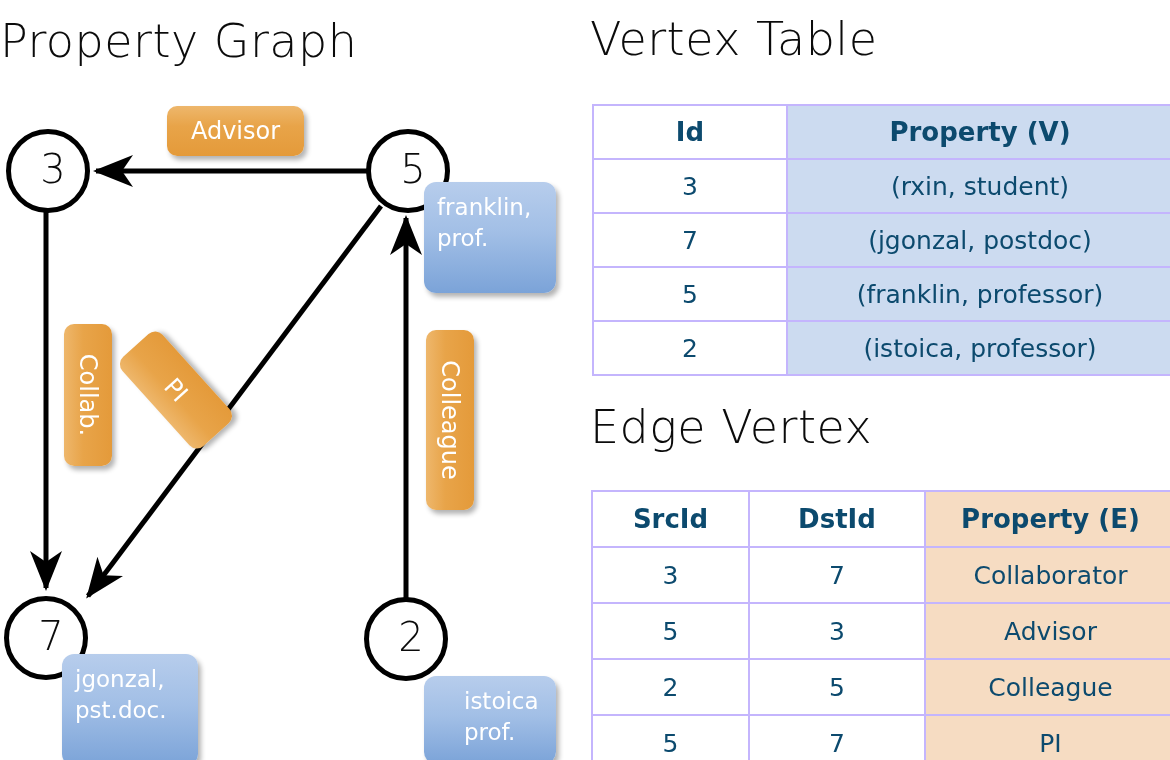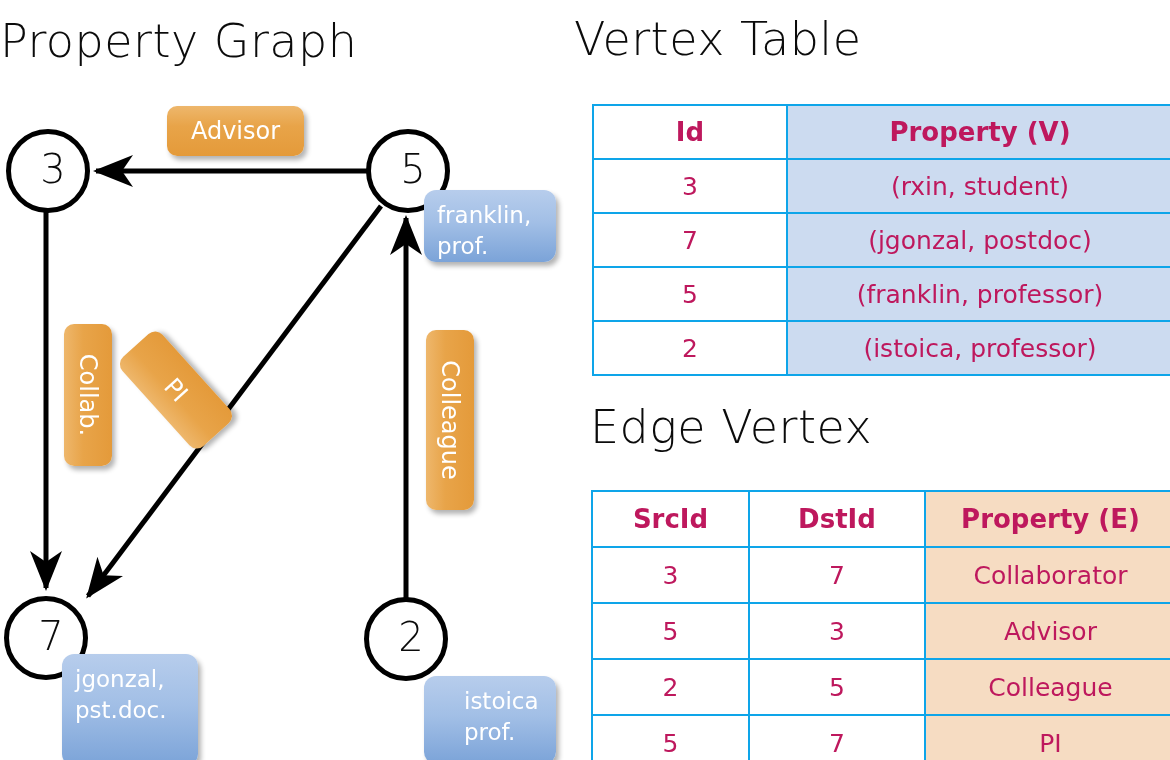--- a/index.html
+++ b/index.html
@@ -21,21 +21,21 @@
     position: absolute;
     font-family: "DejaVu Sans", sans-serif;
     font-weight: 300;
     font-size: 46px;
     letter-spacing: 0.5px;
     color: #0b0b0b;
     white-space: nowrap;
     text-align: left;
   }
   #title-property-graph { left: 0; top: 14px; width: 580px; }
-  #title-vertex-table   { left: 574px; top: 12px; width: 580px; }
+  #title-vertex-table   { left: 590px; top: 12px; width: 580px; }
   #title-edge-table     { left: 590px; top: 400px; width: 580px; }
 
   
   #graph-panel {
     position: absolute;
     left: 0; top: 0;
     width: 585px; height: 760px;
   }
   #graph-svg {
     position: absolute;
@@ -107,25 +107,25 @@
 
   
   table.data-table {
     position: absolute;
     border-collapse: collapse;
     table-layout: fixed;
     font-family: "DejaVu Sans", sans-serif;
     background: #fff;
   }
   table.data-table td, table.data-table th {
-    border: 2px solid #0ea5e9;
+    border: 2px solid #c4b5fd;
     text-align: center;
     font-weight: 400;
     font-size: 25px;
-    color: #be185d;
+    color: #0c4a6e;
     padding: 0;
   }
   table.data-table th {
     font-weight: 700;
     font-size: 26px;
   }
   #vertex-table { left: 592px; top: 104px; width: 576px; }
   #vertex-table td, #vertex-table th { height: 52px; }
   #vertex-table .col-id { width: 192px; }
   #vertex-table .col-prop { width: 384px; background: #ccdbf0; }
@@ -173,21 +173,21 @@
 
   <div class="vertex-node" style="left:4px; top:596px;">
     <span class="vertex-id">7</span>
   </div>
 
   <div class="vertex-node" style="left:364px; top:597px;">
     <span class="vertex-id">2</span>
   </div>
 
 
-  <div class="prop-box" style="left:424px; top:190px; width:132px; height:72px;">
+  <div class="prop-box" style="left:424px; top:182px; width:132px; height:111px;">
     <div>franklin,</div>
     <div>prof.</div>
   </div>
 
   <div class="prop-box" style="left:62px; top:654px; width:136px; height:112px;">
     <div>jgonzal,</div>
     <div>pst.doc.</div>
   </div>
 
   <div class="prop-box" style="left:424px; top:676px; width:132px; height:88px;padding-left:40px;">

